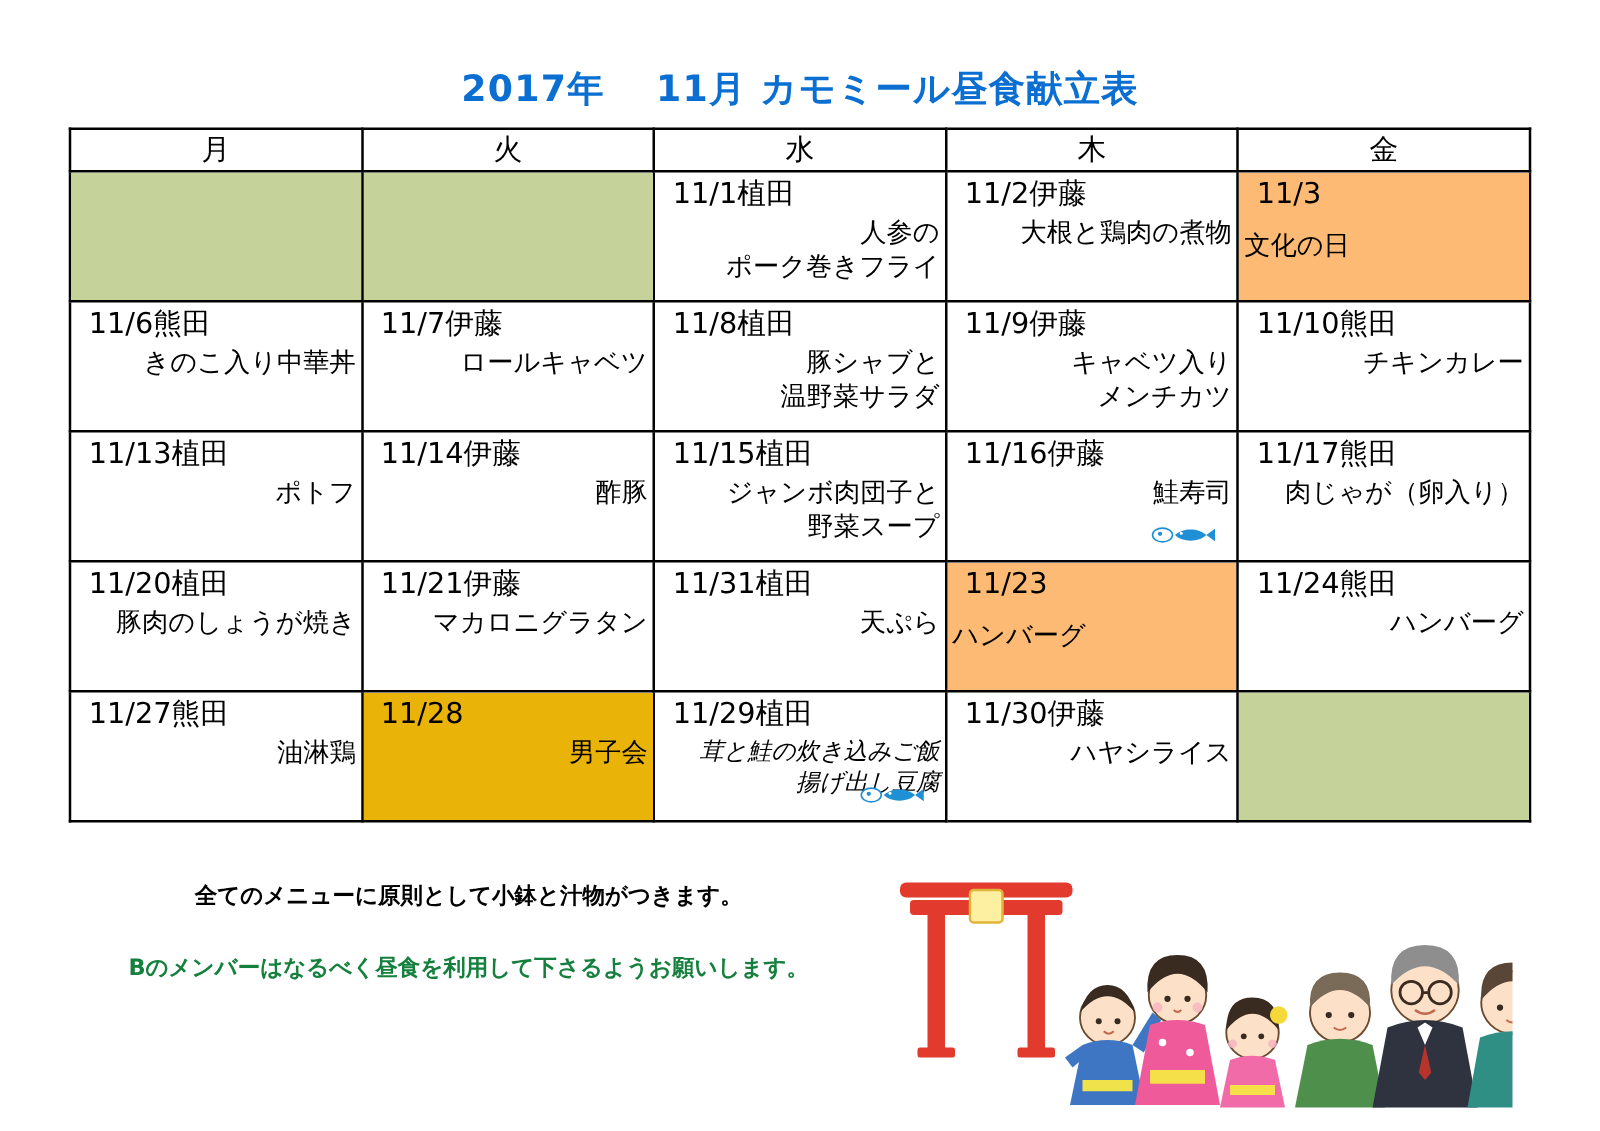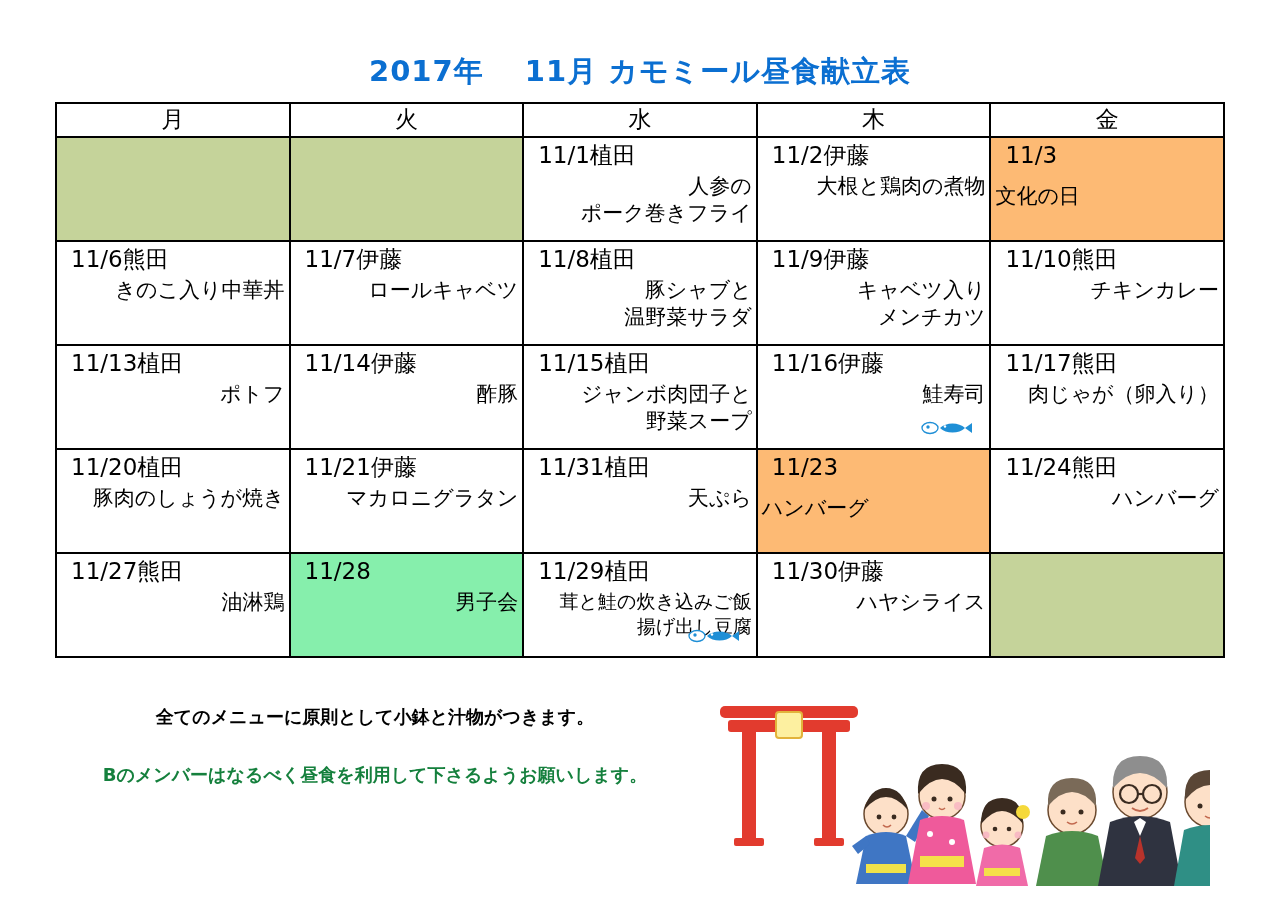--- a/index.html
+++ b/index.html
@@ -70,30 +70,31 @@
   .cell-menu {
     text-align: right;
     font-size: 21px;
     line-height: 27px;
     padding: 4px 4px 0 4px;
     white-space: pre-line;
   }
   .cell-menu.small {
     font-size: 19px;
     line-height: 25px;
+    font-style: italic;
   }
   .cell-holiday {
     text-align: left;
     font-size: 21px;
     line-height: 27px;
     padding: 14px 4px 0 4px;
   }
   .bg-green { background: #c5d39a; }
   .bg-pink  { background: #fdba74; }
-  .bg-yellow{ background: #86efac; }
+  .bg-yellow{ background: #eab308; }
   .fish-right {
     position: absolute;
     right: 16px;
     bottom: 8px;
   }
   .notes {
     position: absolute;
     left: 55px;
     top: 690px;
     width: 640px;

